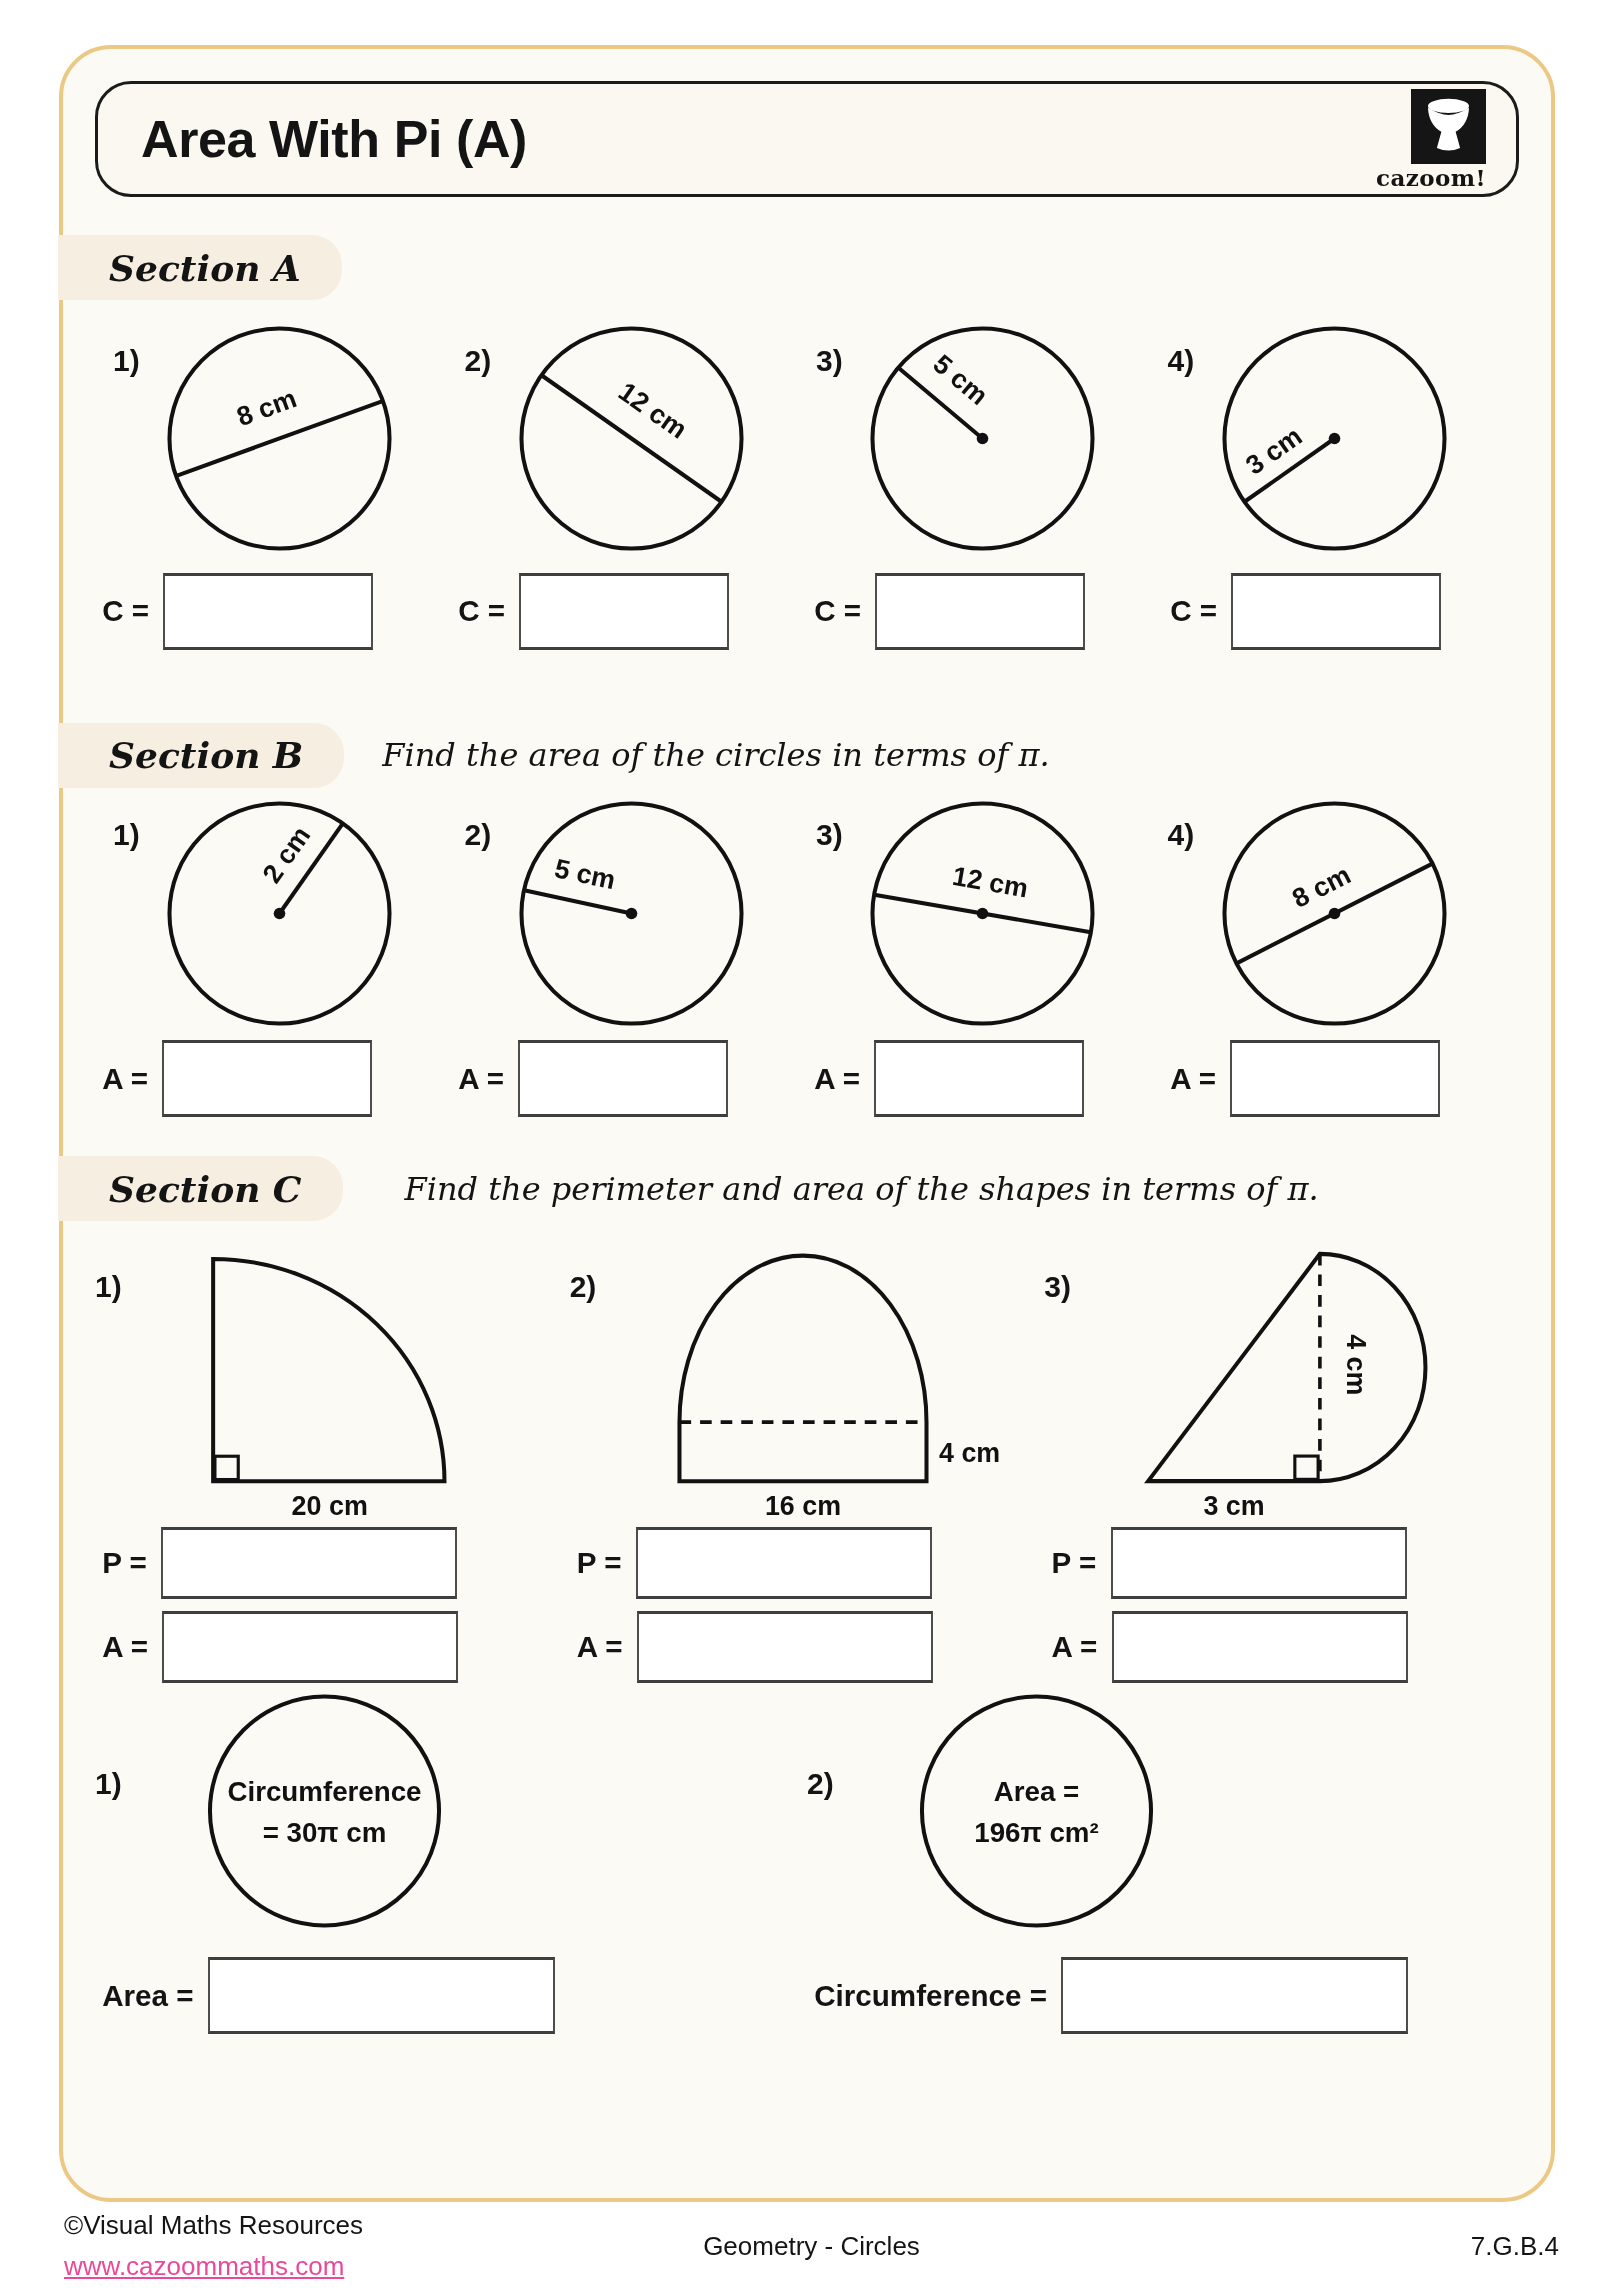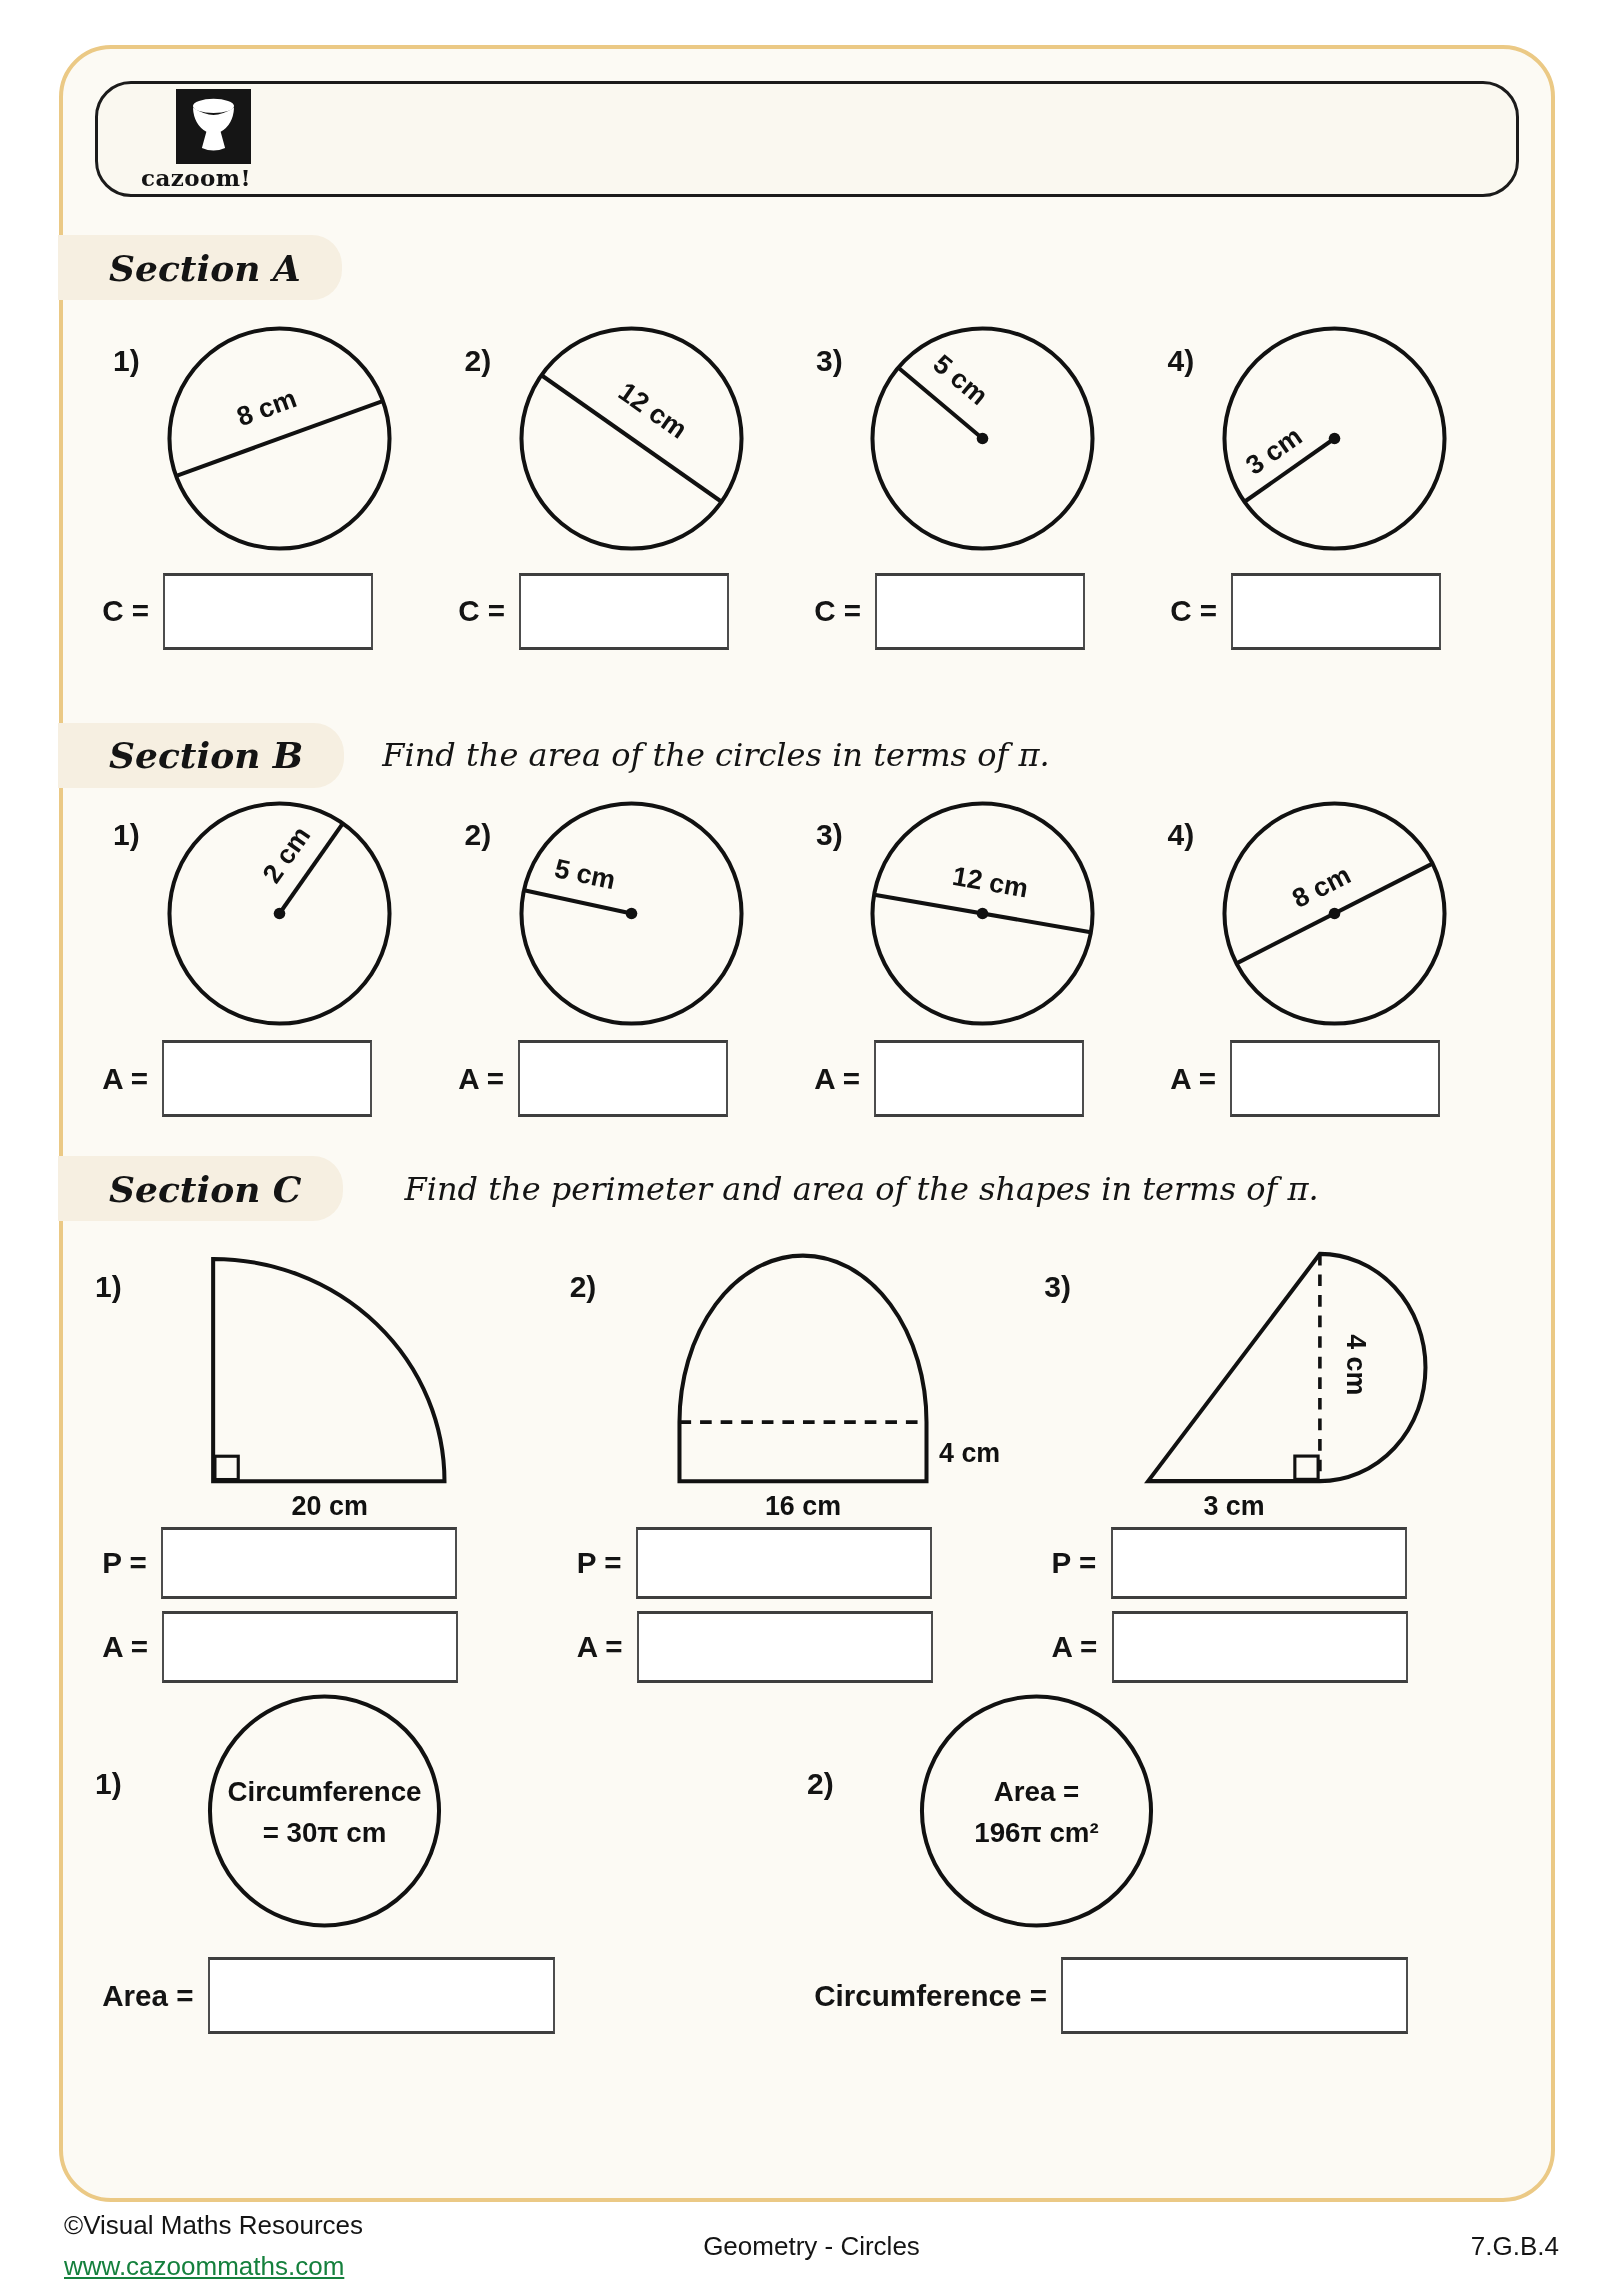--- a/index.html
+++ b/index.html
@@ -38,30 +38,31 @@
   .ansbox{box-sizing:border-box;background:#ffffff;border:2.7px solid #4d4d4d;
           border-top:3.6px solid #3e3e3e;border-bottom:3.6px solid #3e3e3e;}
   .bA{width:210px;height:77px;}
   .bC{width:296px;height:72px;}
   .bD{width:347px;height:77px;}
   .cgap{margin-top:12.5px;}
   
   .footer{position:absolute;left:64px;right:63px;top:2210px;display:flex;align-items:center;
           justify-content:space-between;font-size:26px;}
   .foot-left{display:flex;flex-direction:column;gap:10px;}
-  .foot-link{color:#15803d;text-decoration:underline;cursor:pointer;}
+  .foot-link{color:#ec4899;text-decoration:underline;cursor:pointer;}
   .foot-center{position:absolute;left:50%;transform:translateX(-50%);}
 </style>
 </head>
 <body>
 
 <div class="page">
   <div class="frame">
 
     <div class="titlebox">
+      <div class="title">Area With Pi (A)</div>
       <div class="logo">
         <svg width="75" height="75" viewBox="0 0 84 84">
           <rect x="0" y="0" width="84" height="84" fill="#151515"></rect>
           <ellipse cx="42" cy="19" rx="23" ry="8" fill="#ffffff"></ellipse>
           <path d="M19 21 Q20 40 34 48 L29 66 Q42 72 55 66 L50 48 Q64 40 65 21 Q52 29 42 29 Q32 29 19 21 Z" fill="#ffffff"></path>
         </svg>
         <div class="logo-text">cazoom!</div>
       </div>
     </div>
 

